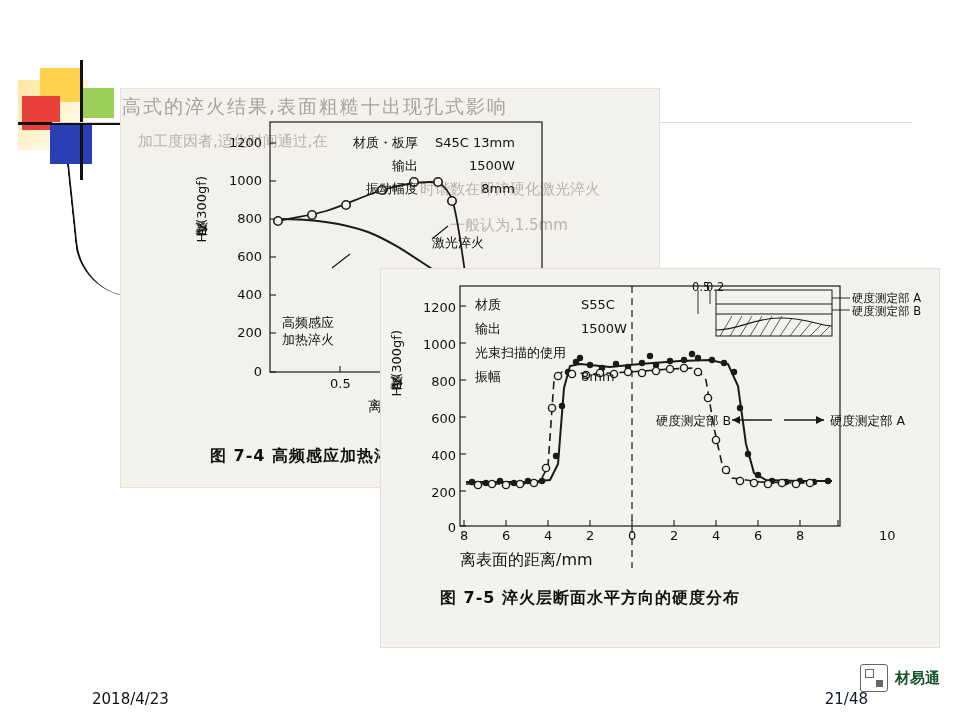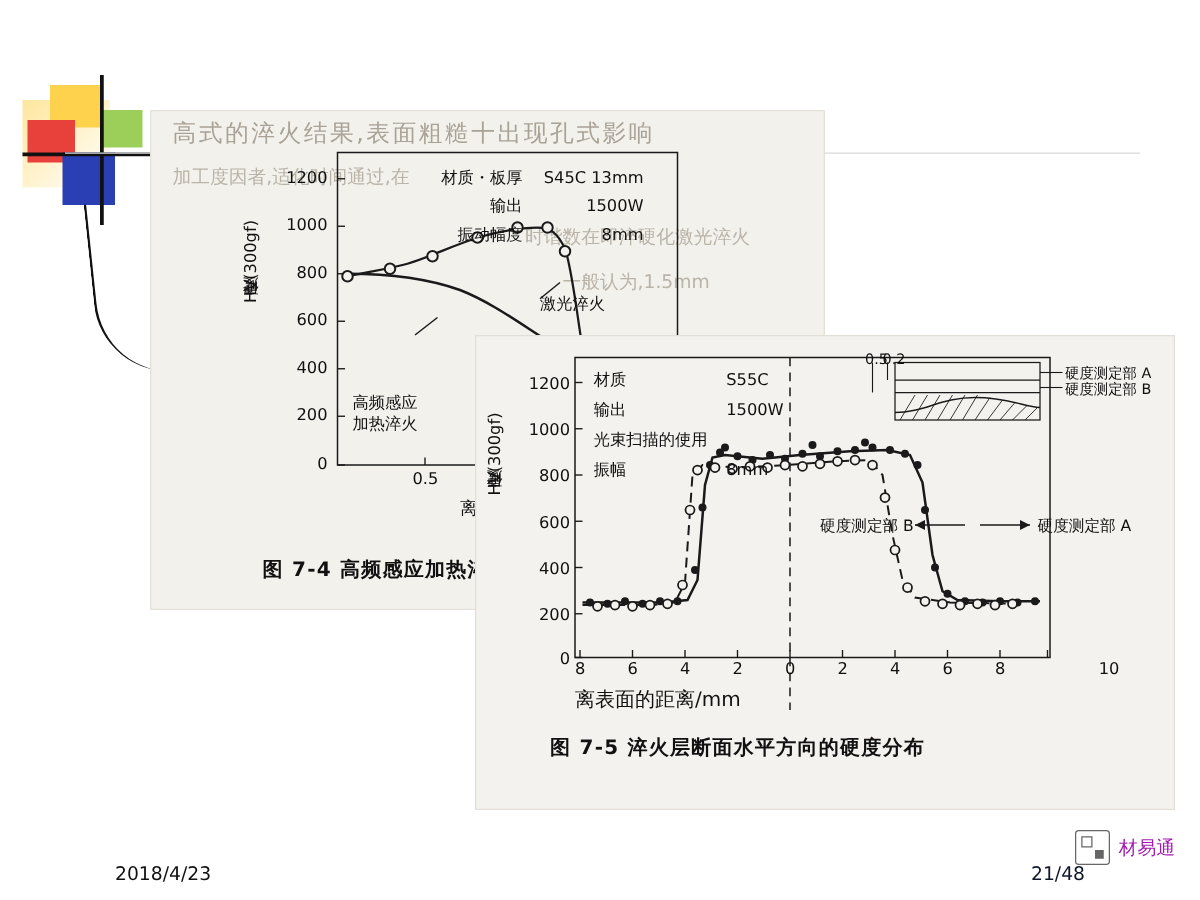--- a/index.html
+++ b/index.html
@@ -84,21 +84,21 @@
     white-space:nowrap;}
   .fig5 .inset-label{position:absolute;font-size:11.5px;
     font-family:"DejaVu Sans", sans-serif;white-space:nowrap;}
 
   
   .date{position:absolute;left:92px;top:690px;font-size:15px;color:#111;
     font-family:"DejaVu Sans", sans-serif;}
   .pageno{position:absolute;right:92px;top:690px;font-size:15px;color:#0f172a;
     font-family:"DejaVu Sans", sans-serif;}
   .wm{position:absolute;right:20px;top:664px;display:flex;align-items:center;gap:7px;
-    color:#a21caf;font-size:15px;font-family:"DejaVu Sans", sans-serif;}
+    color:#14532d;font-size:15px;font-family:"DejaVu Sans", sans-serif;font-weight:bold;}
   .wm .qr{width:26px;height:26px;border:1px solid #666;border-radius:3px;position:relative;}
   .wm .qr:before{content:"";position:absolute;left:4px;top:4px;width:7px;height:7px;
     border:1.5px solid #666;}
   .wm .qr:after{content:"";position:absolute;right:4px;bottom:4px;width:7px;height:7px;
     background:#666;}
   svg{display:block;}
 </style>
 </head>
 <body>
 
@@ -108,21 +108,21 @@
   <div class="lg-red"></div>
   <div class="lg-green"></div>
   <div class="lg-blue"></div>
   <div class="lg-vline"></div>
   <div class="lg-hline"></div>
   <div class="lg-curve"></div>
 </div>
 <div class="top-rule"></div>
 
 <div class="scan-a">
-  <div class="ghost big" style="left:18px;top:6px;">高式的淬火结果,表面粗糙十出现孔式影响</div>
+  <div class="ghost big" style="left:2px;top:6px;">高式的淬火结果,表面粗糙十出现孔式影响</div>
   <div class="ghost" style="left:18px;top:44px;">加工度因者,适化时间通过,在</div>
   <div class="ghost" style="left:300px;top:92px;">时谐数在即淬硬化激光淬火</div>
   <div class="ghost" style="left:330px;top:128px;">一般认为,1.5mm</div>
 
   <div class="fig4">
 
     <svg width="360" height="300" style="position:absolute;left:0;top:0;">
 
       <rect x="70" y="6" width="272" height="250" fill="none" stroke="#1a1a1a" stroke-width="1.2"></rect>
 

